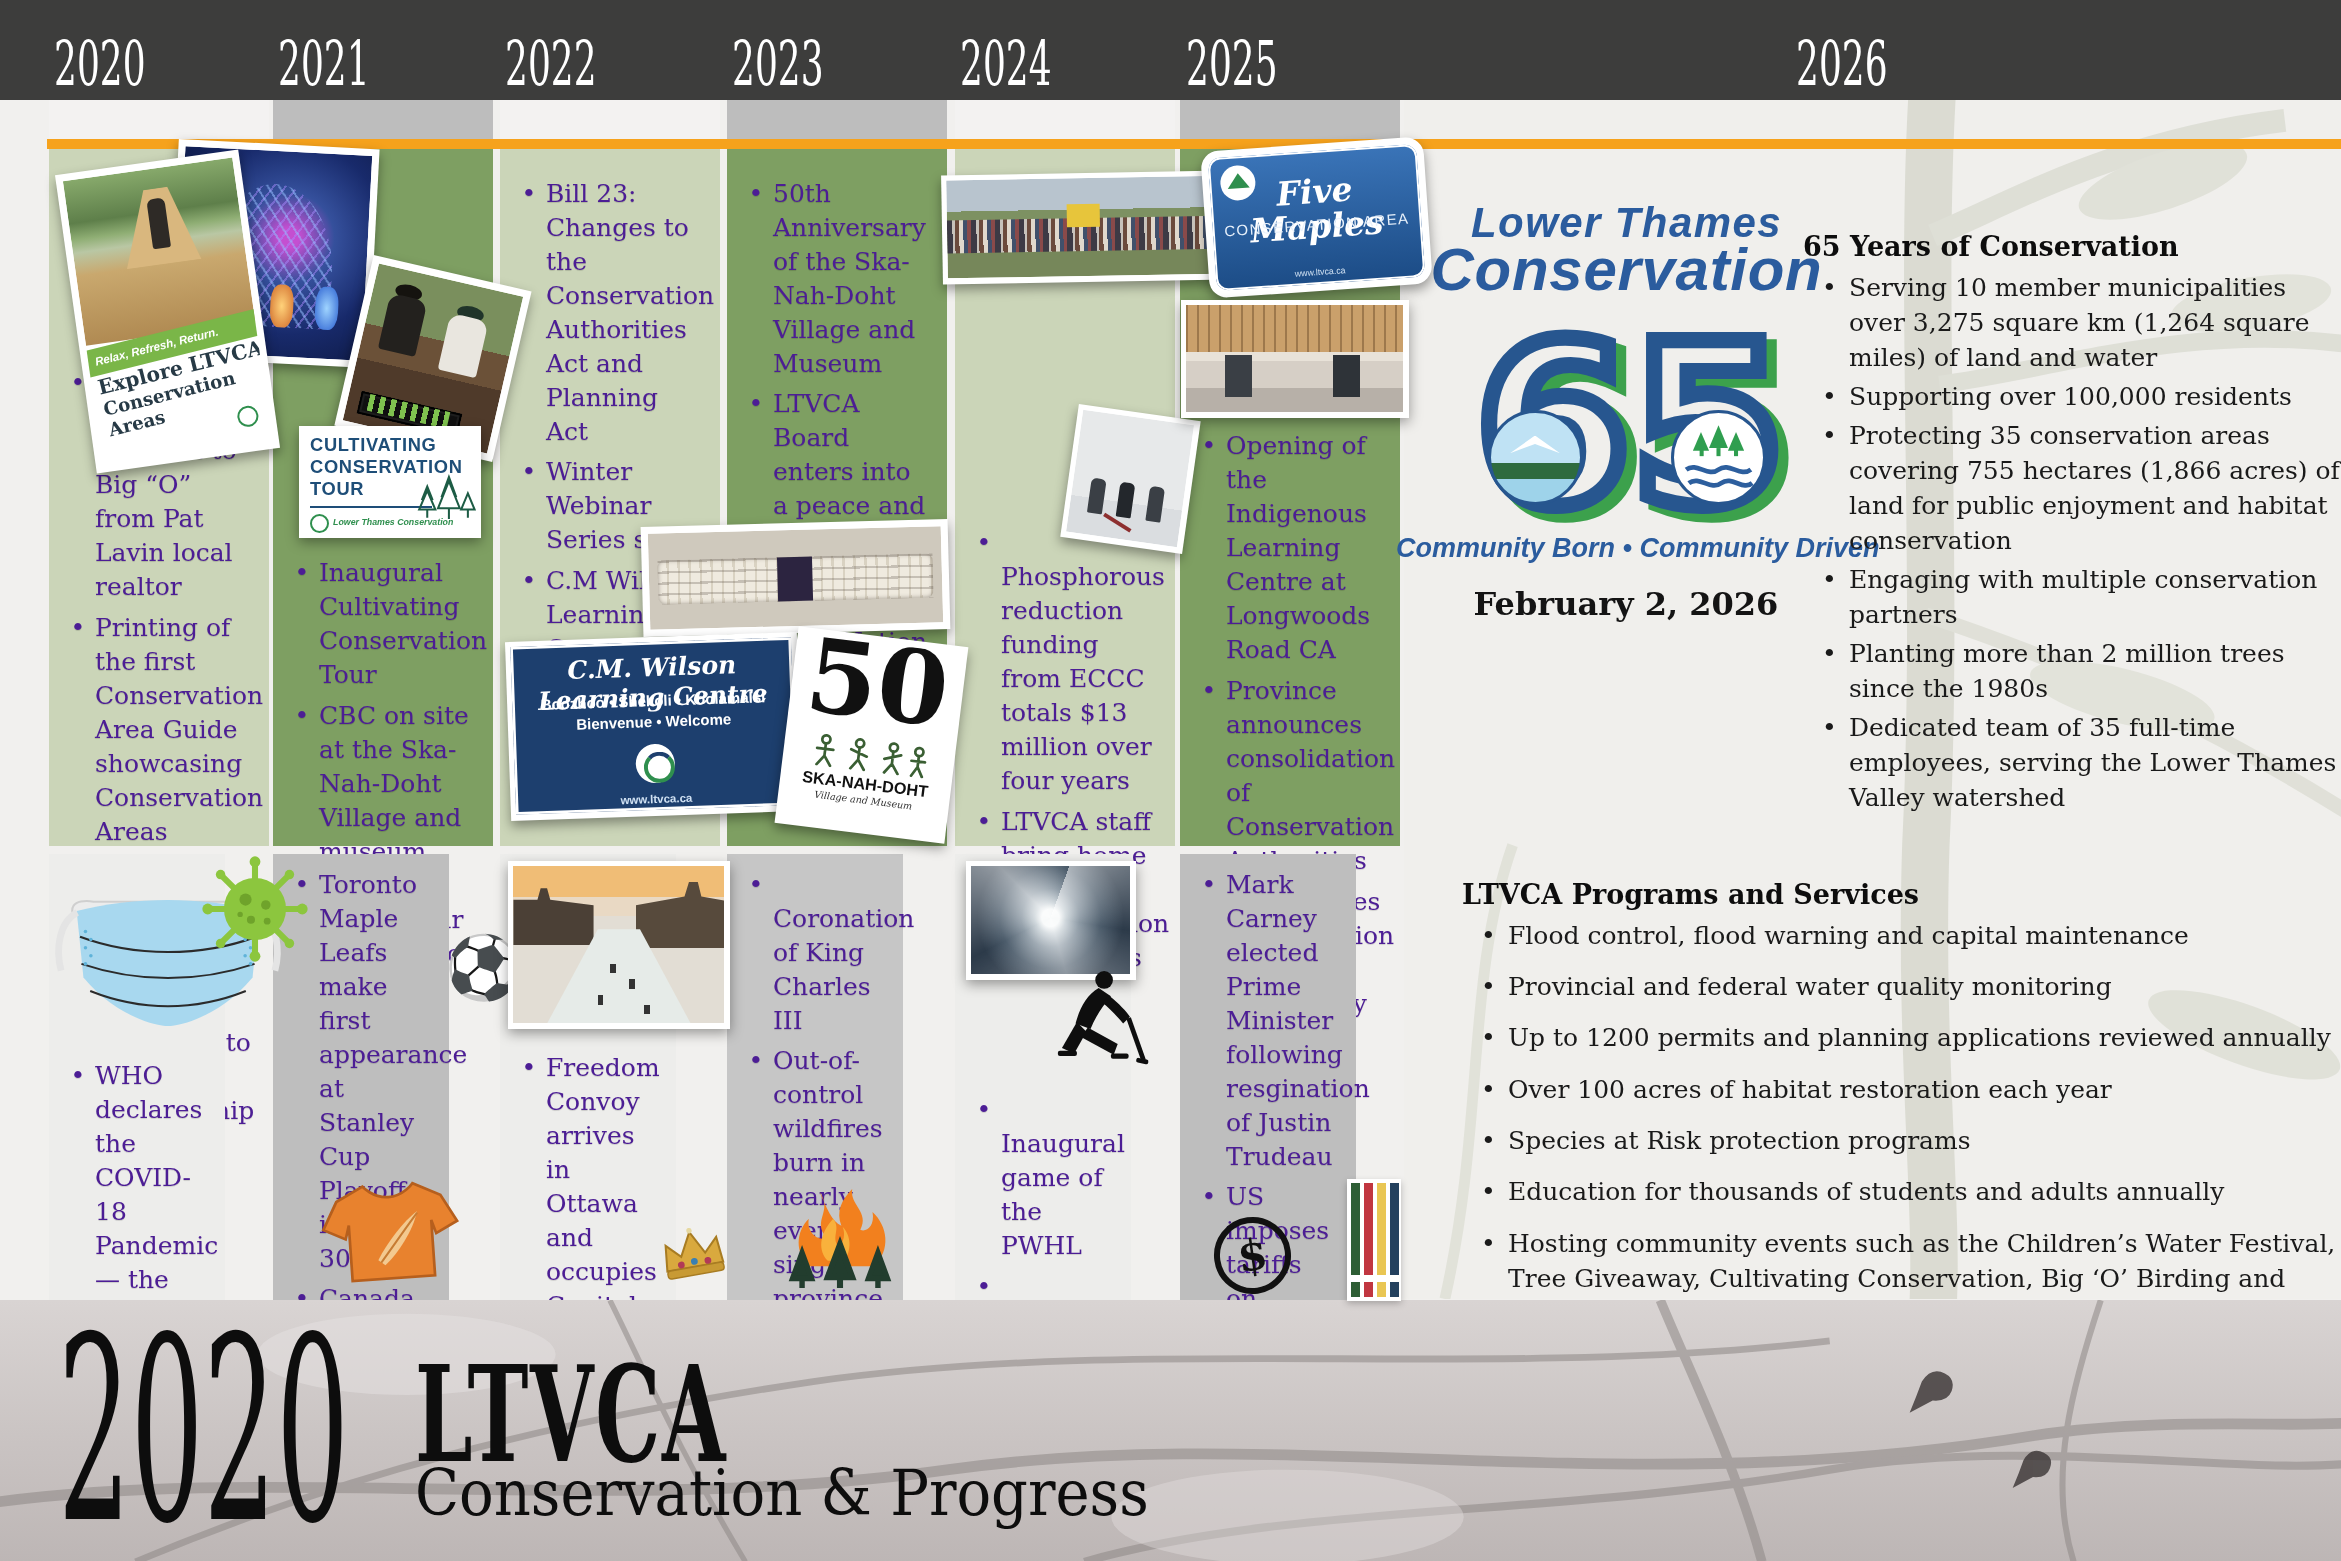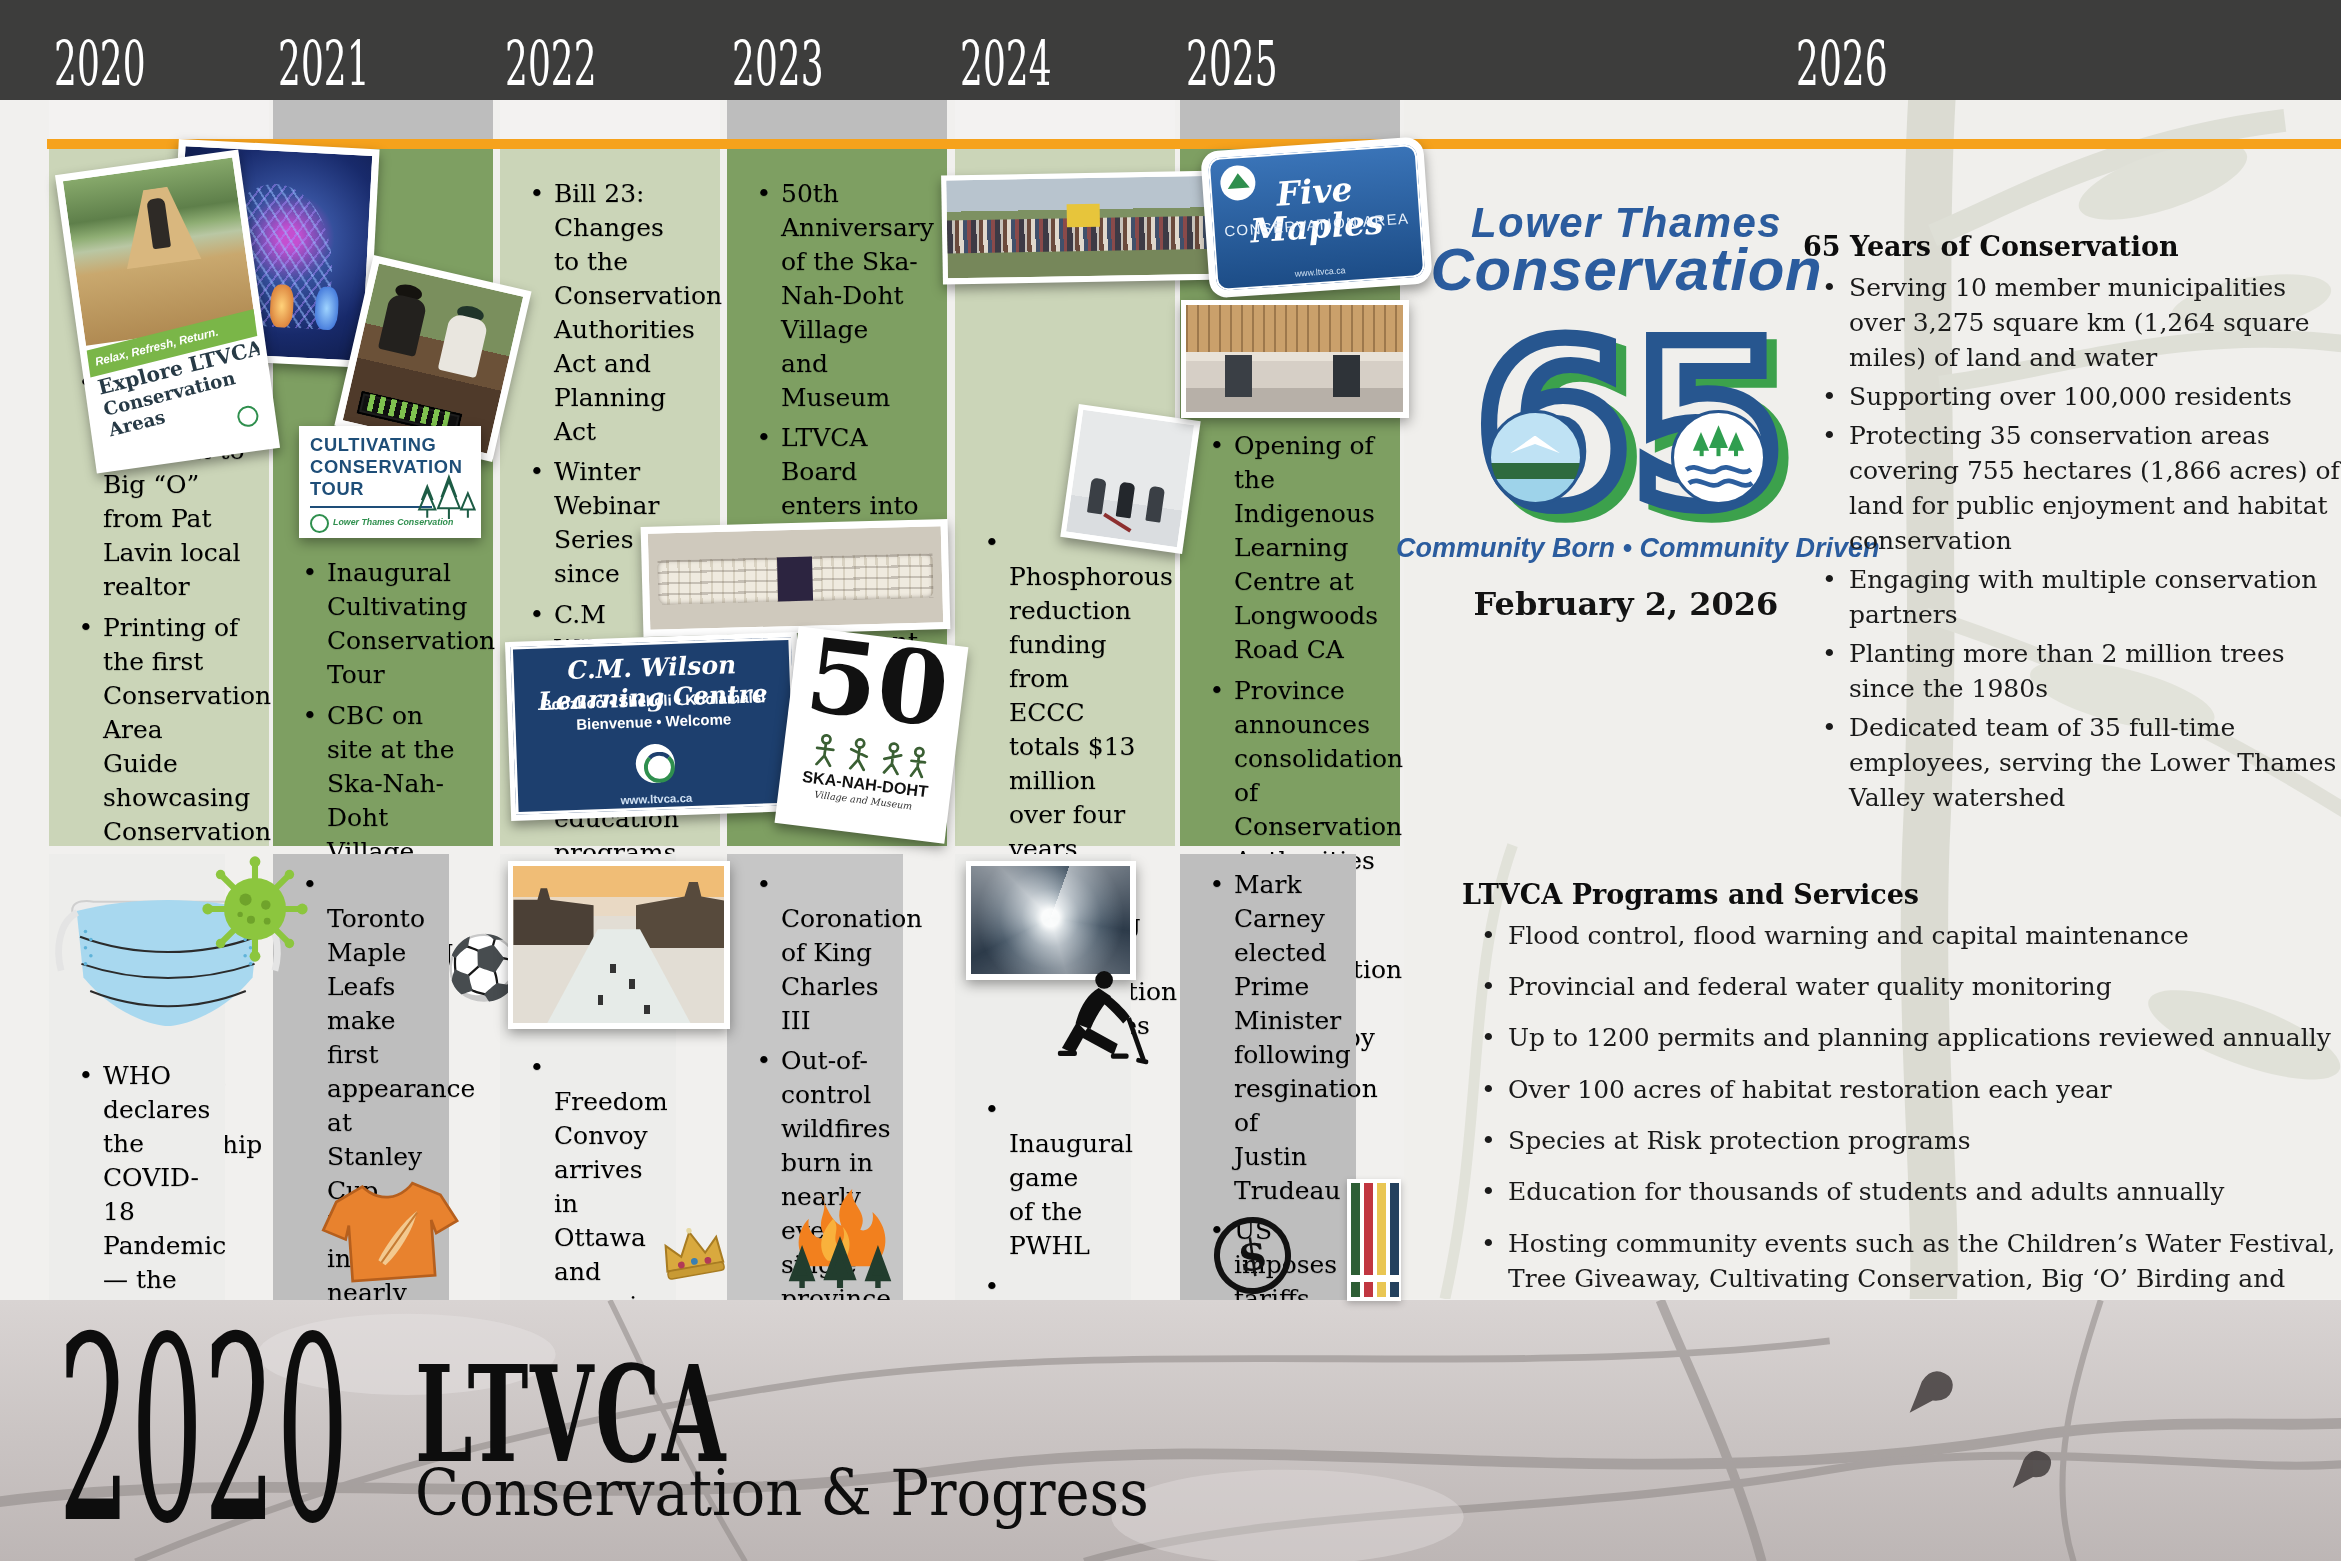--- a/index.html
+++ b/index.html
@@ -12,21 +12,21 @@
   
   .strip{position:absolute;top:100px;height:39px;z-index:1;}
   
   .orange{position:absolute;left:47px;top:139px;width:2295px;height:9.5px;background:#F6A21C;z-index:5;}
   
   .coltop{position:absolute;top:148px;height:698px;width:220px;z-index:2;}
   .colbot{position:absolute;top:854px;height:446px;width:176px;z-index:2;}
   .c0{left:49px;} .c1{left:273px;} .c2{left:500px;} .c3{left:727px;} .c4{left:955px;} .c5{left:1180px;}
   .sage{background:#cbd5b8;} .grn{background:#7e9f62;}
   .ltgray{background:#ededeb;} .mdgray{background:#bebebe;}
-  .bullets{list-style:none;margin:16px;padding:0 8.1px 0 13.6px;font-size:25px;line-height:34px;color:#000000;
+  .bullets{list-style:none;margin:8px;padding:0 8.1px 0 13.6px;font-size:25px;line-height:34px;color:#4c1d95;
            text-shadow:0 0.7px 0.7px rgba(0,0,0,.14);}
   .bullets li{padding-left:24.4px;text-indent:-24.4px;margin-bottom:6.8px;}
   .bullets li::before{content:"•";display:inline-block;width:24.4px;text-indent:0;}
   
   .ph{position:absolute;background:#fff;box-shadow:0 5.4px 12.2px rgba(0,0,0,.38);z-index:6;}
   .ph .in{position:relative;width:100%;height:100%;overflow:hidden;}
   
   .brochure{left:75px;top:161px;width:171px;height:287px;padding:6.8px;transform:rotate(-8deg);}
   .br-top{position:absolute;left:0;top:0;width:100%;height:58%;
      background:linear-gradient(180deg,#87a96b 0%,#5e7f4a 26%,#8fae74 36%,#b9c7a4 44%,#c9a86e 58%,#b08a52 100%);}

